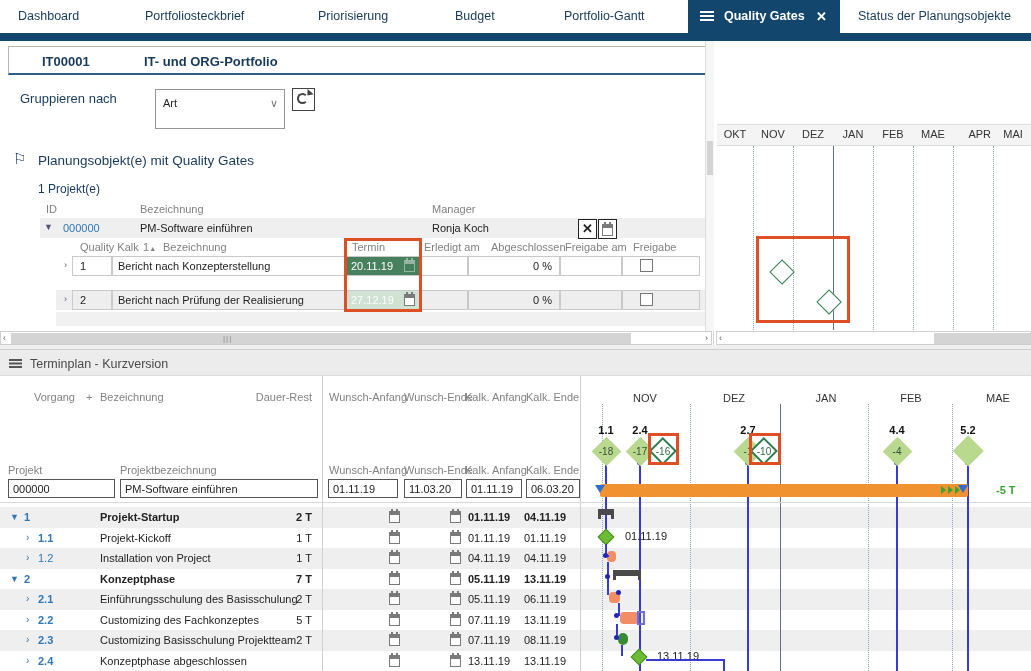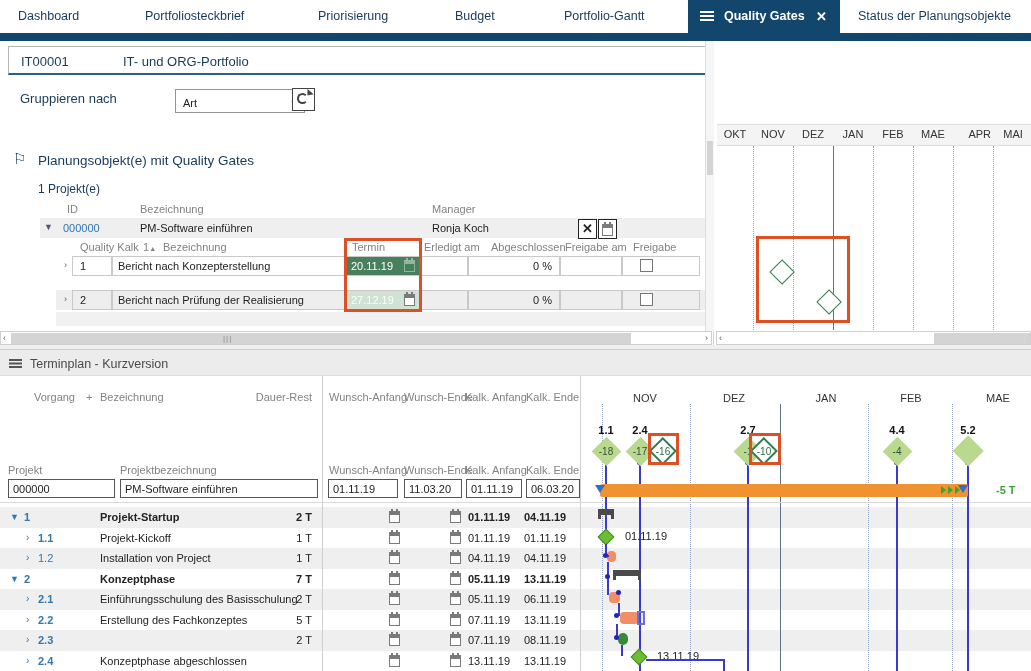--- a/index.html
+++ b/index.html
@@ -8,24 +8,24 @@
   .abs{position:absolute;}
   
   .nav-item{position:absolute;top:0;height:33px;line-height:33px;font-size:12.5px;color:#17395a;white-space:nowrap;}
   .navy-strip{position:absolute;left:0;top:33px;width:1031px;height:8px;background:#12466d;}
   .tab-active{position:absolute;left:688px;top:0;width:152px;height:41px;background:#12466d;color:#fff;}
   .hamb{position:absolute;width:14px;height:2px;background:#fff;box-shadow:0 4px 0 #fff,0 8px 0 #fff;}
   .hamb.dark{background:#555;box-shadow:0 3.5px 0 #555,0 7px 0 #555;width:13px;}
   
   .hdr-box{position:absolute;left:8px;top:46px;width:700px;height:29px;border:1px solid #b5b5b5;border-bottom:2px solid #2e5f8a;box-sizing:border-box;background:#fff;}
   .navy{color:#17395a;}
-  .bold{font-weight:normal;}
+  .bold{font-weight:bold;margin-left:21px;}
   .gray-h{color:#828282;}
   .link{color:#3077b4;}
-  .selbox{position:absolute;left:155px;top:89px;width:130px;height:24px;border:1px solid #949494;box-sizing:border-box;background:#fff;line-height:20px;margin-left:20px;}
+  .selbox{position:absolute;left:155px;top:89px;width:130px;height:40px;border:1px solid #949494;box-sizing:border-box;background:#fff;line-height:20px;}
   .refresh-btn{position:absolute;left:292px;top:88px;width:23px;height:23px;border:1.5px solid #444;box-sizing:border-box;background:#fff;}
   .refresh-c{position:absolute;left:4px;top:4px;width:11px;height:11px;border:2px solid #444;border-right-color:transparent;border-radius:50%;box-sizing:border-box;}
   .refresh-a{position:absolute;right:1px;top:2px;width:0;height:0;border-left:4px solid transparent;border-right:4px solid transparent;border-top:5px solid #444;transform:rotate(40deg);}
   
   .cell{position:absolute;box-sizing:border-box;border:1px solid #c9c9c9;}
   .cbx{position:absolute;width:13px;height:13px;border:1px solid #777;background:#fff;box-sizing:border-box;}
   .cal{position:absolute;width:11px;height:12px;border:1px solid #7a7a7a;box-sizing:border-box;background:#fff;}
   .cal i{position:absolute;left:0;top:0;width:100%;height:3px;background:#7a7a7a;}
   .cal u{position:absolute;top:-3px;left:1px;width:2px;height:3px;background:#7a7a7a;box-shadow:5px 0 0 #7a7a7a;}
   .cal.light{border-color:rgba(255,255,255,.75);background:transparent;}
@@ -85,21 +85,21 @@
   </div>
   <div class="refresh-btn">
     <span class="refresh-c"></span>
     <span class="refresh-a"></span>
   </div>
 
   <span class="abs flag" style="left:13px;top:150px;">⚐</span>
   <span class="abs navy" style="left:38px;top:153px;font-size:13.5px;">Planungsobjekt(e) mit Quality Gates</span>
   <span class="abs navy" style="left:38px;top:182px;font-size:12px;">1 Projekt(e)</span>
 
-  <span class="abs gray-h" style="left:67px;top:203px;">ID</span>
+  <span class="abs gray-h" style="left:46px;top:203px;">ID</span>
   <span class="abs gray-h" style="left:140px;top:203px;">Bezeichnung</span>
   <span class="abs gray-h" style="left:432px;top:203px;">Manager</span>
 
   <div class="abs" style="left:40px;top:218px;width:668px;height:20px;background:#efefef;"></div>
   <span class="abs" style="left:44px;top:222px;color:#557;font-size:9px;">▼</span>
   <span class="abs link" style="left:63px;top:222px;">000000</span>
   <span class="abs" style="left:140px;top:222px;">PM-Software einführen</span>
   <span class="abs" style="left:432px;top:222px;">Ronja Koch</span>
   <div class="sq-btn" style="left:578px;top:219px;font-size:13px;font-weight:bold;line-height:17px;">✕</div>
   <div class="sq-btn" style="left:598px;top:219px;">
@@ -342,36 +342,37 @@
           <span class="cal" style="left: 450px; top: 4.25px;">
             <i></i>
             <u></u>
           </span>
           <div style="position: absolute; left: 468px; top: 0px; line-height: 20.5px;">05.11.19</div>
           <div style="position: absolute; left: 524px; top: 0px; line-height: 20.5px; text-align: right;">06.11.19</div>
         </div>
         <div style="position: absolute; left: 0px; top: 233.5px; width: 580px; height: 20.5px; line-height: 20.5px;">
           <div style="position: absolute; left: 26px; top: 0px; color: rgb(48, 119, 180); font-size: 10px; line-height: 20.5px;">›</div>
           <div style="position: absolute; left: 38px; top: 0px; color: rgb(48, 119, 180); font-weight: bold; line-height: 20.5px;">2.2</div>
-          <div style="position: absolute; left: 100px; top: 0px; line-height: 20.5px;">Erstellung des Fachkonzeptes</div>
+          <div style="position: absolute; left: 100px; top: 0px; line-height: 20.5px;">Customizing des Fachkonzeptes</div>
           <div style="position: absolute; left: 200px; top: 0px; width: 112px; text-align: right; line-height: 20.5px;">5 T</div>
           <span class="cal" style="left: 389px; top: 4.25px;">
             <i></i>
             <u></u>
           </span>
           <span class="cal" style="left: 450px; top: 4.25px;">
             <i></i>
             <u></u>
           </span>
           <div style="position: absolute; left: 468px; top: 0px; line-height: 20.5px;">07.11.19</div>
           <div style="position: absolute; left: 524px; top: 0px; line-height: 20.5px;">13.11.19</div>
         </div>
         <div style="position: absolute; left: 0px; top: 254px; width: 580px; height: 20.5px; line-height: 20.5px;">
           <div style="position: absolute; left: 26px; top: 0px; color: rgb(48, 119, 180); font-size: 10px; line-height: 20.5px;">›</div>
           <div style="position: absolute; left: 38px; top: 0px; color: rgb(48, 119, 180); font-weight: bold; line-height: 20.5px;">2.3</div>
+          <div style="position: absolute; left: 100px; top: 0px; line-height: 20.5px;">Customizing Basisschulung Projektteam</div>
           <div style="position: absolute; left: 200px; top: 0px; width: 112px; text-align: right; line-height: 20.5px;">2 T</div>
           <span class="cal" style="left: 389px; top: 4.25px;">
             <i></i>
             <u></u>
           </span>
           <span class="cal" style="left: 450px; top: 4.25px;">
             <i></i>
             <u></u>
           </span>
           <div style="position: absolute; left: 468px; top: 0px; line-height: 20.5px;">07.11.19</div>

